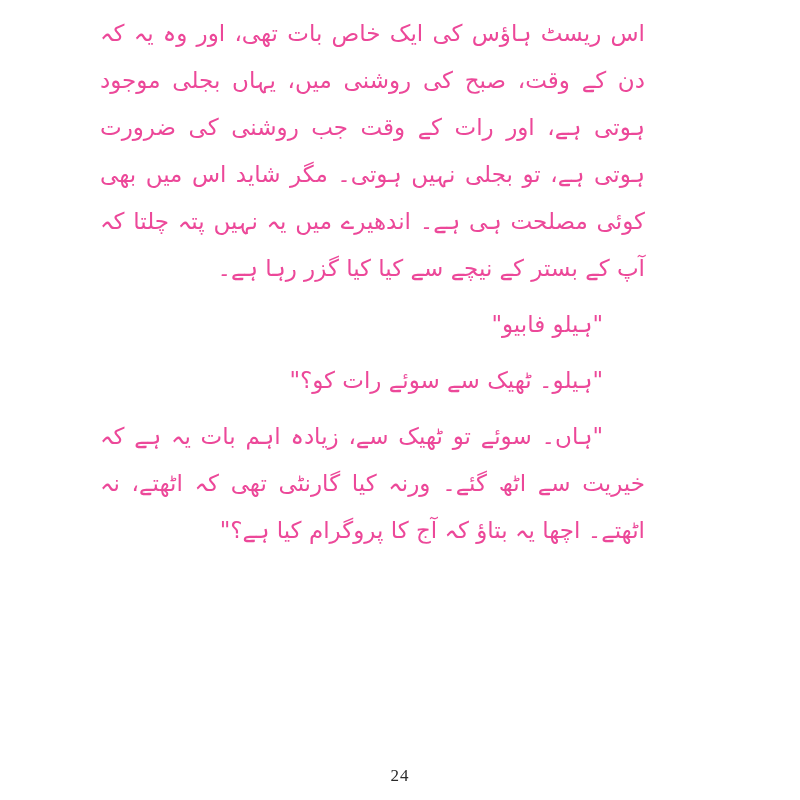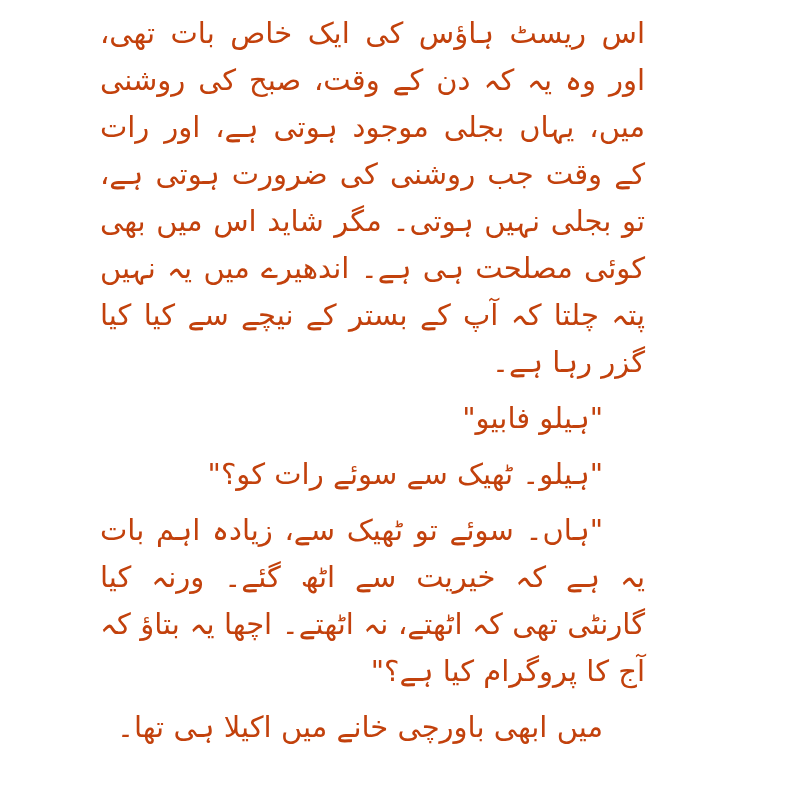--- a/index.html
+++ b/index.html
@@ -14,23 +14,23 @@
     background: #ffffff;
     overflow: hidden;
   }
   .text-block {
     position: absolute;
     top: 10px;
     left: 100px;
     width: 545px;
     direction: rtl;
     unicode-bidi: embed;
-    font-size: 29px;
+    font-size: 23px;
     line-height: 47px;
-    color: #c2410c;
+    color: #ec4899;
     text-align: justify;
   }
   .para { text-align: justify; }
   .para.indent { text-indent: 42px; }
   .para.space-before { margin-top: 44px; }
   .para.dlg-space { margin-top: 9px; }
   .page-footer {
     position: absolute;
     bottom: 14px;
     left: 0;
@@ -52,17 +52,19 @@
   <main class="text-block" dir="rtl" lang="ur">
     <p class="para">اس ریسٹ ہاؤس کی ایک خاص بات تھی، اور وہ یہ کہ دن کے وقت، صبح کی روشنی میں، یہاں بجلی موجود ہوتی ہے، اور رات کے وقت جب روشنی کی ضرورت ہوتی ہے، تو بجلی نہیں ہوتی۔ مگر شاید اس میں بھی کوئی مصلحت ہی ہے۔ اندھیرے میں یہ نہیں پتہ چلتا کہ آپ کے بستر کے نیچے سے کیا کیا گزر رہا ہے۔</p>
 
 
     <p class="para indent dlg-space">"ہیلو فابیو"</p>
 
     <p class="para indent dlg-space">"ہیلو۔ ٹھیک سے سوئے رات کو؟"</p>
 
     <p class="para indent dlg-space">"ہاں۔ سوئے تو ٹھیک سے، زیادہ اہم بات یہ ہے کہ خیریت سے اٹھ گئے۔ ورنہ کیا گارنٹی تھی کہ اٹھتے، نہ اٹھتے۔ اچھا یہ بتاؤ کہ آج کا پروگرام کیا ہے؟"</p>
 
-    <p class="para indent dlg-space">میں ابھی باورچی خانے میں اکیلا ہی تھا۔</p>
   </main>
 
+  <footer class="page-footer">
+    <span class="page-number">24</span>
+  </footer>
 
 </div>
 
 </body></html>

